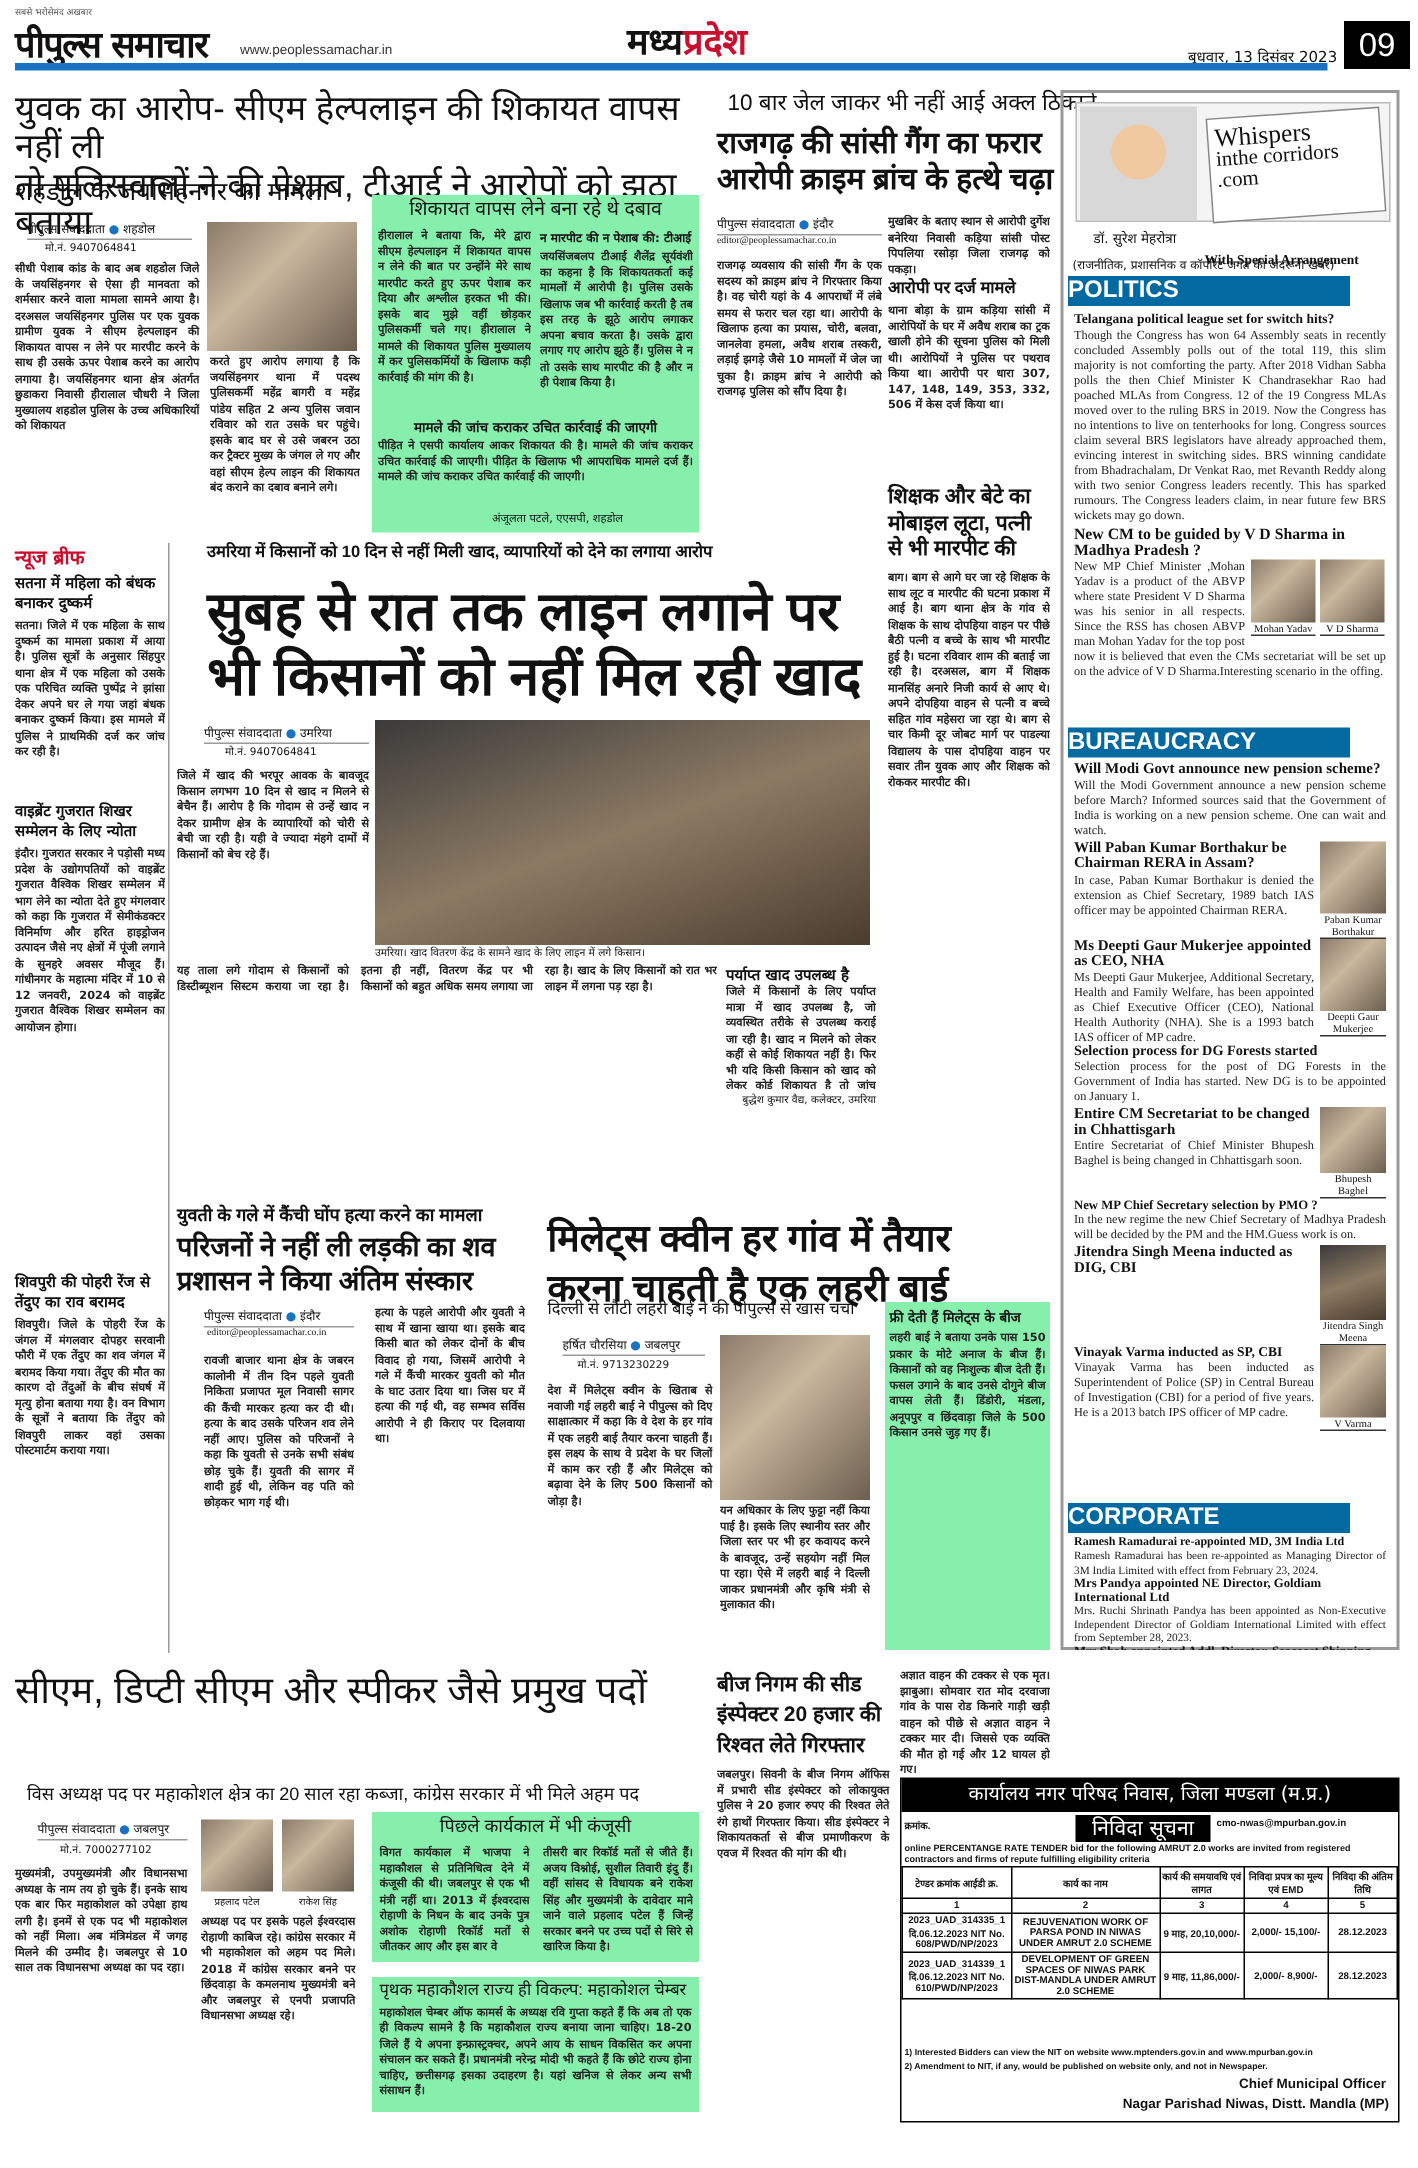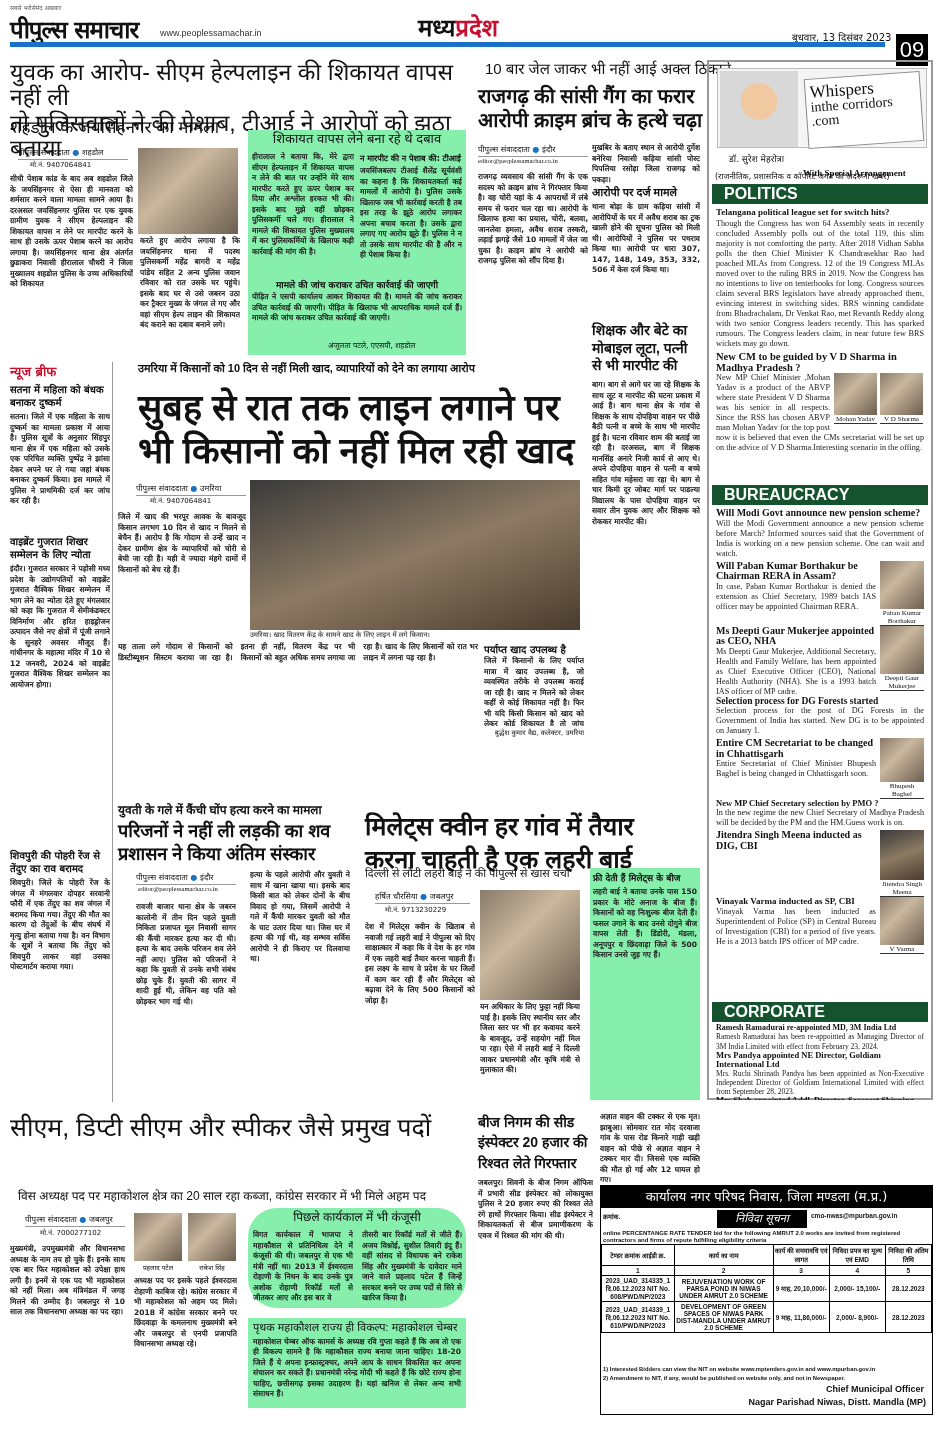--- a/index.html
+++ b/index.html
@@ -5,21 +5,21 @@
   * { box-sizing: border-box; margin: 0; padding: 0; }
   body { width: 945px; height: 1445px; background: #fff; font-family: "DejaVu Sans", sans-serif; color: #111; position: relative; overflow: hidden; }
   .abs { position: absolute; }
   .masthead { left: 10px; top: 8px; width: 925px; height: 38px; }
   .mh-logo { left: 0; top: 4px; font-size: 24px; font-weight: bold; letter-spacing: -1px; }
   .mh-tag { left: 0; top: -4px; font-size: 6px; color: #555; }
   .mh-url { left: 150px; top: 20px; font-size: 9px; color: #333; font-family: "Liberation Sans", sans-serif; }
   .mh-center { left: 408px; top: 2px; font-size: 24px; font-weight: bold; }
   .mh-center .red { color: #c8102e; }
   .mh-date { left: 782px; top: 22px; font-size: 10px; }
-  .mh-page { left: 886px; top: 6px; width: 32px; height: 32px; background: #000; color: #fff; font-size: 22px; text-align: center; line-height: 32px; font-family: "Liberation Sans Narrow","Liberation Sans", sans-serif; margin-top: 20px; }
+  .mh-page { left: 886px; top: 6px; width: 44px; height: 32px; background: #000; color: #fff; font-size: 22px; text-align: center; line-height: 32px; font-family: "Liberation Sans Narrow","Liberation Sans", sans-serif; }
   .mh-rule { left: 10px; top: 42px; width: 875px; height: 5px; background: #1a73c2; }
 
   .headline { font-family: "Liberation Sans", sans-serif; line-height: 1.15; }
   .hl-thin { font-weight: normal; }
   .hl-bold { font-weight: bold; }
   .byline { font-size: 8px; border-bottom: 1px solid #999; padding-bottom: 2px; }
   .byline .dot { color: #1a73c2; }
   .body-text { font-size: 7.5px; line-height: 1.4; color: #222; text-align: justify; font-weight: bold; }
   .gray-box { background: #86efac; }
   .photo { background: linear-gradient(135deg,#8a7b6a,#c9b89e 40%,#6d5f50); }
@@ -27,29 +27,29 @@
   .vrule { width: 1px; background: #999; }
 
   
   .rcol { left: 707px; top: 60px; width: 226px; height: 1040px; border: 2px solid #999; }
   .whisper-photo { left: 8px; top: 6px; width: 210px; height: 80px; border: 1px solid #bbb; background: #f4f4f4; }
   .whisper-face { left: 2px; top: 2px; width: 78px; height: 76px; background: radial-gradient(circle at 50% 40%, #f1c9a0 0 30%, #d8d8d8 31%); }
   .whisper-logo { left: 88px; top: 6px; width: 116px; height: 70px; background: #fff; border: 1px solid #888; transform: rotate(-4deg); font-family: "Liberation Serif", serif; font-size: 17px; line-height: 1; padding: 4px; }
   .w-caption1 { left: 20px; top: 90px; font-size: 9px; }
   .w-caption2 { left: 94px; top: 90px; font-size: 9px; font-weight: bold; font-family: "Liberation Serif", serif; margin-top: 16px; }
   .w-subtitle { left: 6px; top: 108px; font-size: 8px; }
-  .sec-band { width: 216px; height: 20px; background: #14532d; color: #fff; font-weight: bold; font-size: 16px; padding-left: 12px; line-height: 20px; font-family: "Liberation Sans", sans-serif; }
+  .sec-band { width: 188px; height: 20px; background: #0369a1; color: #fff; font-weight: bold; font-size: 16px; line-height: 20px; font-family: "Liberation Sans", sans-serif; }
   .r-head { font-family: "Liberation Serif", serif; font-weight: bold; color: #111; line-height: 1.05; }
   .r-body { font-family: "Liberation Serif", serif; font-size: 8.2px; line-height: 1.22; color: #222; text-align: justify; }
   .r-cap { font-family: "Liberation Serif", serif; font-size: 7px; text-align: center; border-bottom: 1px solid #333; }
 
   
   .tender { left: 600px; top: 1185px; width: 333px; height: 230px; border: 1px solid #000; }
   .t-title { left: 0; top: 0; width: 331px; height: 22px; background: #000; color: #fff; font-size: 13px; text-align: center; line-height: 22px; }
-  .t-notice { left: 116px; top: 24px; width: 90px; height: 18px; background: #000; color: #fff; font-size: 11px; text-align: center; line-height: 18px; font-style: italic; }
+  .t-notice { left: 116px; top: 24px; width: 90px; height: 18px; background: #000; color: #fff; font-size: 14px; text-align: center; line-height: 18px; }
   .t-small { font-size: 6.5px; font-weight: bold; font-family: "Liberation Sans", sans-serif; }
   table.t-table { position: absolute; left: 0; top: 58px; width: 331px; border-collapse: collapse; font-size: 6.5px; font-family: "Liberation Sans", sans-serif; font-weight: bold; }
   table.t-table td, table.t-table th { border: 1px solid #000; text-align: center; padding: 1px; }
 </style>
 </head>
 <body>
 
 <div class="abs masthead">
   <div class="abs mh-tag">सबसे भरोसेमंद अखबार</div>
   <div class="abs mh-logo">पीपुल्स समाचार</div>
@@ -157,21 +157,21 @@
 </div>
 <div class="abs headline" style="left:18px;top:1190px;font-size:12px;">विस अध्यक्ष पद पर महाकोशल क्षेत्र का 20 साल रहा कब्जा, कांग्रेस सरकार में भी मिले अहम पद</div>
 <div class="abs byline" style="left:25px;top:1213px;width:100px;"><span>पीपुल्स संवाददाता</span> <span class="dot">●</span> <span>जबलपुर</span></div>
 <div class="abs" style="left:40px;top:1228px;font-size:7px;">मो.नं. 7000277102</div>
 <div class="abs photo" style="left:134px;top:1213px;width:48px;height:48px;"></div>
 <div class="abs photo" style="left:188px;top:1213px;width:48px;height:48px;"></div>
 <div class="abs" style="left:134px;top:1263px;width:48px;font-size:6.5px;text-align:center;">प्रहलाद पटेल</div>
 <div class="abs" style="left:188px;top:1263px;width:48px;font-size:6.5px;text-align:center;">राकेश सिंह</div>
 <div class="abs body-text" style="left:10px;top:1244px;width:115px;height:190px;overflow:hidden;">मुख्यमंत्री, उपमुख्यमंत्री और विधानसभा अध्यक्ष के नाम तय हो चुके हैं। इनके साथ एक बार फिर महाकोशल को उपेक्षा हाथ लगी है। इनमें से एक पद भी महाकोशल को नहीं मिला। अब मंत्रिमंडल में जगह मिलने की उम्मीद है। जबलपुर से 10 साल तक विधानसभा अध्यक्ष का पद रहा।</div>
 <div class="abs body-text" style="left:134px;top:1276px;width:103px;height:158px;overflow:hidden;">अध्यक्ष पद पर इसके पहले ईश्वरदास रोहाणी काबिज रहे। कांग्रेस सरकार में भी महाकोशल को अहम पद मिले। 2018 में कांग्रेस सरकार बनने पर छिंदवाड़ा के कमलनाथ मुख्यमंत्री बने और जबलपुर से एनपी प्रजापति विधानसभा अध्यक्ष रहे।</div>
-<div class="abs gray-box" style="left:248px;top:1208px;width:218px;height:100px;border-radius:29px;">
+<div class="abs gray-box" style="left:248px;top:1208px;width:218px;height:100px;">
   <div class="headline" style="text-align:center;font-size:12px;padding-top:3px;">पिछले कार्यकाल में भी कंजूसी</div>
   <div class="abs body-text" style="left:5px;top:22px;width:100px;height:76px;overflow:hidden;">विगत कार्यकाल में भाजपा ने महाकौशल से प्रतिनिधित्व देने में कंजूसी की थी। जबलपुर से एक भी मंत्री नहीं था। 2013 में ईश्वरदास रोहाणी के निधन के बाद उनके पुत्र अशोक रोहाणी रिकॉर्ड मतों से जीतकर आए और इस बार वे</div>
   <div class="abs body-text" style="left:114px;top:22px;width:100px;height:76px;overflow:hidden;">तीसरी बार रिकॉर्ड मतों से जीते हैं। अजय विश्नोई, सुशील तिवारी इंदु हैं। वहीं सांसद से विधायक बने राकेश सिंह और मुख्यमंत्री के दावेदार माने जाने वाले प्रहलाद पटेल हैं जिन्हें सरकार बनने पर उच्च पदों से सिरे से खारिज किया है।</div>
 </div>
 <div class="abs gray-box" style="left:248px;top:1318px;width:218px;height:90px;">
   <div class="headline" style="font-size:11px;padding:3px 5px;">पृथक महाकौशल राज्य ही विकल्प: महाकोशल चेम्बर</div>
   <div class="body-text" style="padding:0 5px;height:64px;overflow:hidden;">महाकोशल चेम्बर ऑफ कामर्स के अध्यक्ष रवि गुप्ता कहते हैं कि अब तो एक ही विकल्प सामने है कि महाकौशल राज्य बनाया जाना चाहिए। 18-20 जिले हैं ये अपना इन्फ्रास्ट्रक्चर, अपने आय के साधन विकसित कर अपना संचालन कर सकते हैं। प्रधानमंत्री नरेन्द्र मोदी भी कहते हैं कि छोटे राज्य होना चाहिए, छत्तीसगढ़ इसका उदाहरण है। यहां खनिज से लेकर अन्य सभी संसाधन हैं।</div>
 </div>
 
 <div class="abs headline hl-bold" style="left:478px;top:1112px;font-size:14px;line-height:1.45;">

